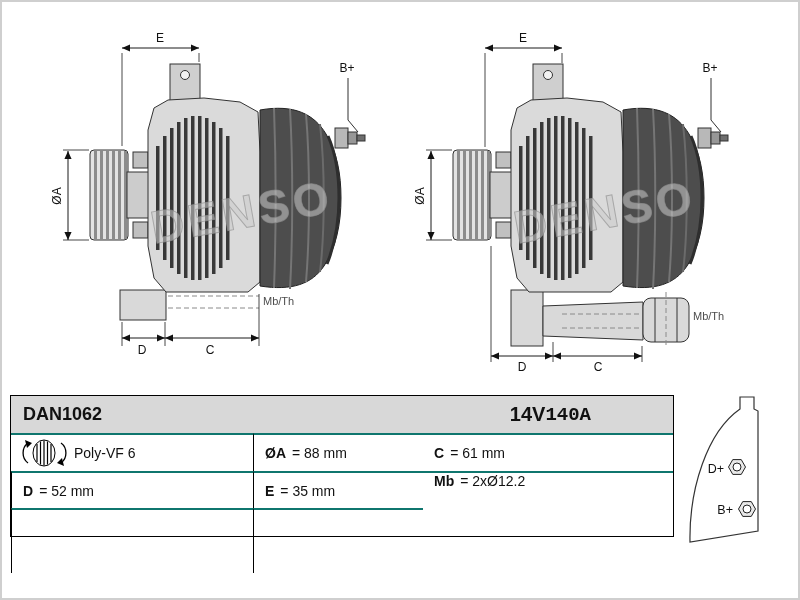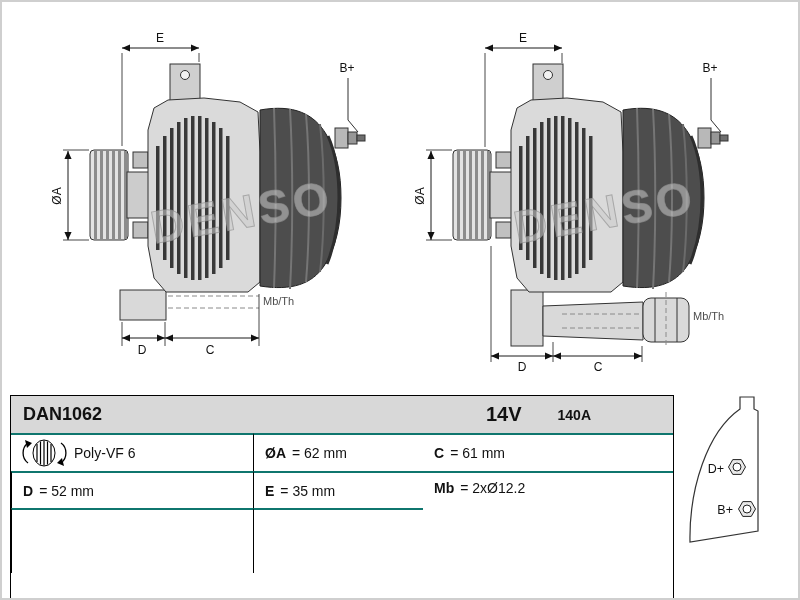--- a/index.html
+++ b/index.html
@@ -12,33 +12,33 @@
   svg text{font-family:"Liberation Sans",sans-serif;}
   .dim{stroke:#1a1a1a;stroke-width:1;}
   .ext{stroke:#1a1a1a;stroke-width:0.8;}
   .hid{stroke:#8a8a8a;stroke-width:1;stroke-dasharray:5,3;}
   .lbl{font-size:12px;fill:#111;}
   .mbth{font-size:11px;fill:#4d4d4d;}
   .wm{font-size:46px;font-weight:bold;letter-spacing:4px;fill:#cccccc;fill-opacity:.55;
       stroke:#8f8f8f;stroke-opacity:.65;stroke-width:1px;}
   
   .spec-table{
-    position:absolute;left:8px;top:393px;width:664px;height:204px;
+    position:absolute;left:8px;top:393px;width:664px;height:142px;
     border:1px solid #000;box-sizing:border-box;background:#fff;
   }
   .t-header{height:37px;background:#d8d8d8;display:flex;align-items:center;
     padding:0 12px;box-sizing:border-box;}
   .part{font-weight:bold;font-size:18px;}
   .volt{margin-left:auto;font-weight:bold;font-size:20px;}
-  .amp{font-weight:bold;font-size:14px;margin-left:36px;margin-right:70px;}
+  .amp{font-weight:bold;font-size:19px;margin-right:70px;font-family:Liberation Mono, monospace;}
   .t-body{display:grid;grid-template-columns:242px 170px 1fr;grid-template-rows:38px 37px auto;height:140px;}
   .cell{border-top:2px solid #0f766e;display:flex;align-items:center;padding-left:11px;
     font-size:14px;gap:6px;box-sizing:border-box;}
   .col2,.col3{border-left:1px solid #000;}
-  .row3{align-items:flex-start;padding-top:7px;}
+  .row3{align-items:flex-start;}
   .cell b{font-weight:bold;}
   
   .terminal-panel{position:absolute;left:678px;top:392px;}
 </style>
 </head>
 <body>
 
 <div class="page">
 
   <svg class="drawings" width="800" height="392" viewBox="0 0 800 392">
@@ -185,21 +185,21 @@
           <line x1="29" y1="6" x2="29" y2="24" stroke="#000" stroke-width="1.2"></line>
           <path d="M6,25 A11,12 0 0 1 6,5" fill="none" stroke="#000" stroke-width="1.3"></path>
           <polygon points="3,2 10,5 5,10" fill="#000"></polygon>
           <path d="M39,5 A11,12 0 0 1 39,25" fill="none" stroke="#000" stroke-width="1.3"></path>
           <polygon points="42,28 35,25 40,20" fill="#000"></polygon>
         </svg>
         <span>Poly-VF 6</span>
       </div>
       <div class="cell col2">
         <b>ØA</b>
-        <span>= 62 mm</span>
+        <span>= 88 mm</span>
       </div>
 
       <div class="cell col1">
         <b>C</b>
         <span>= 61 mm</span>
       </div>
       <div class="cell col2">
         <b>D</b>
         <span>= 52 mm</span>
       </div>

